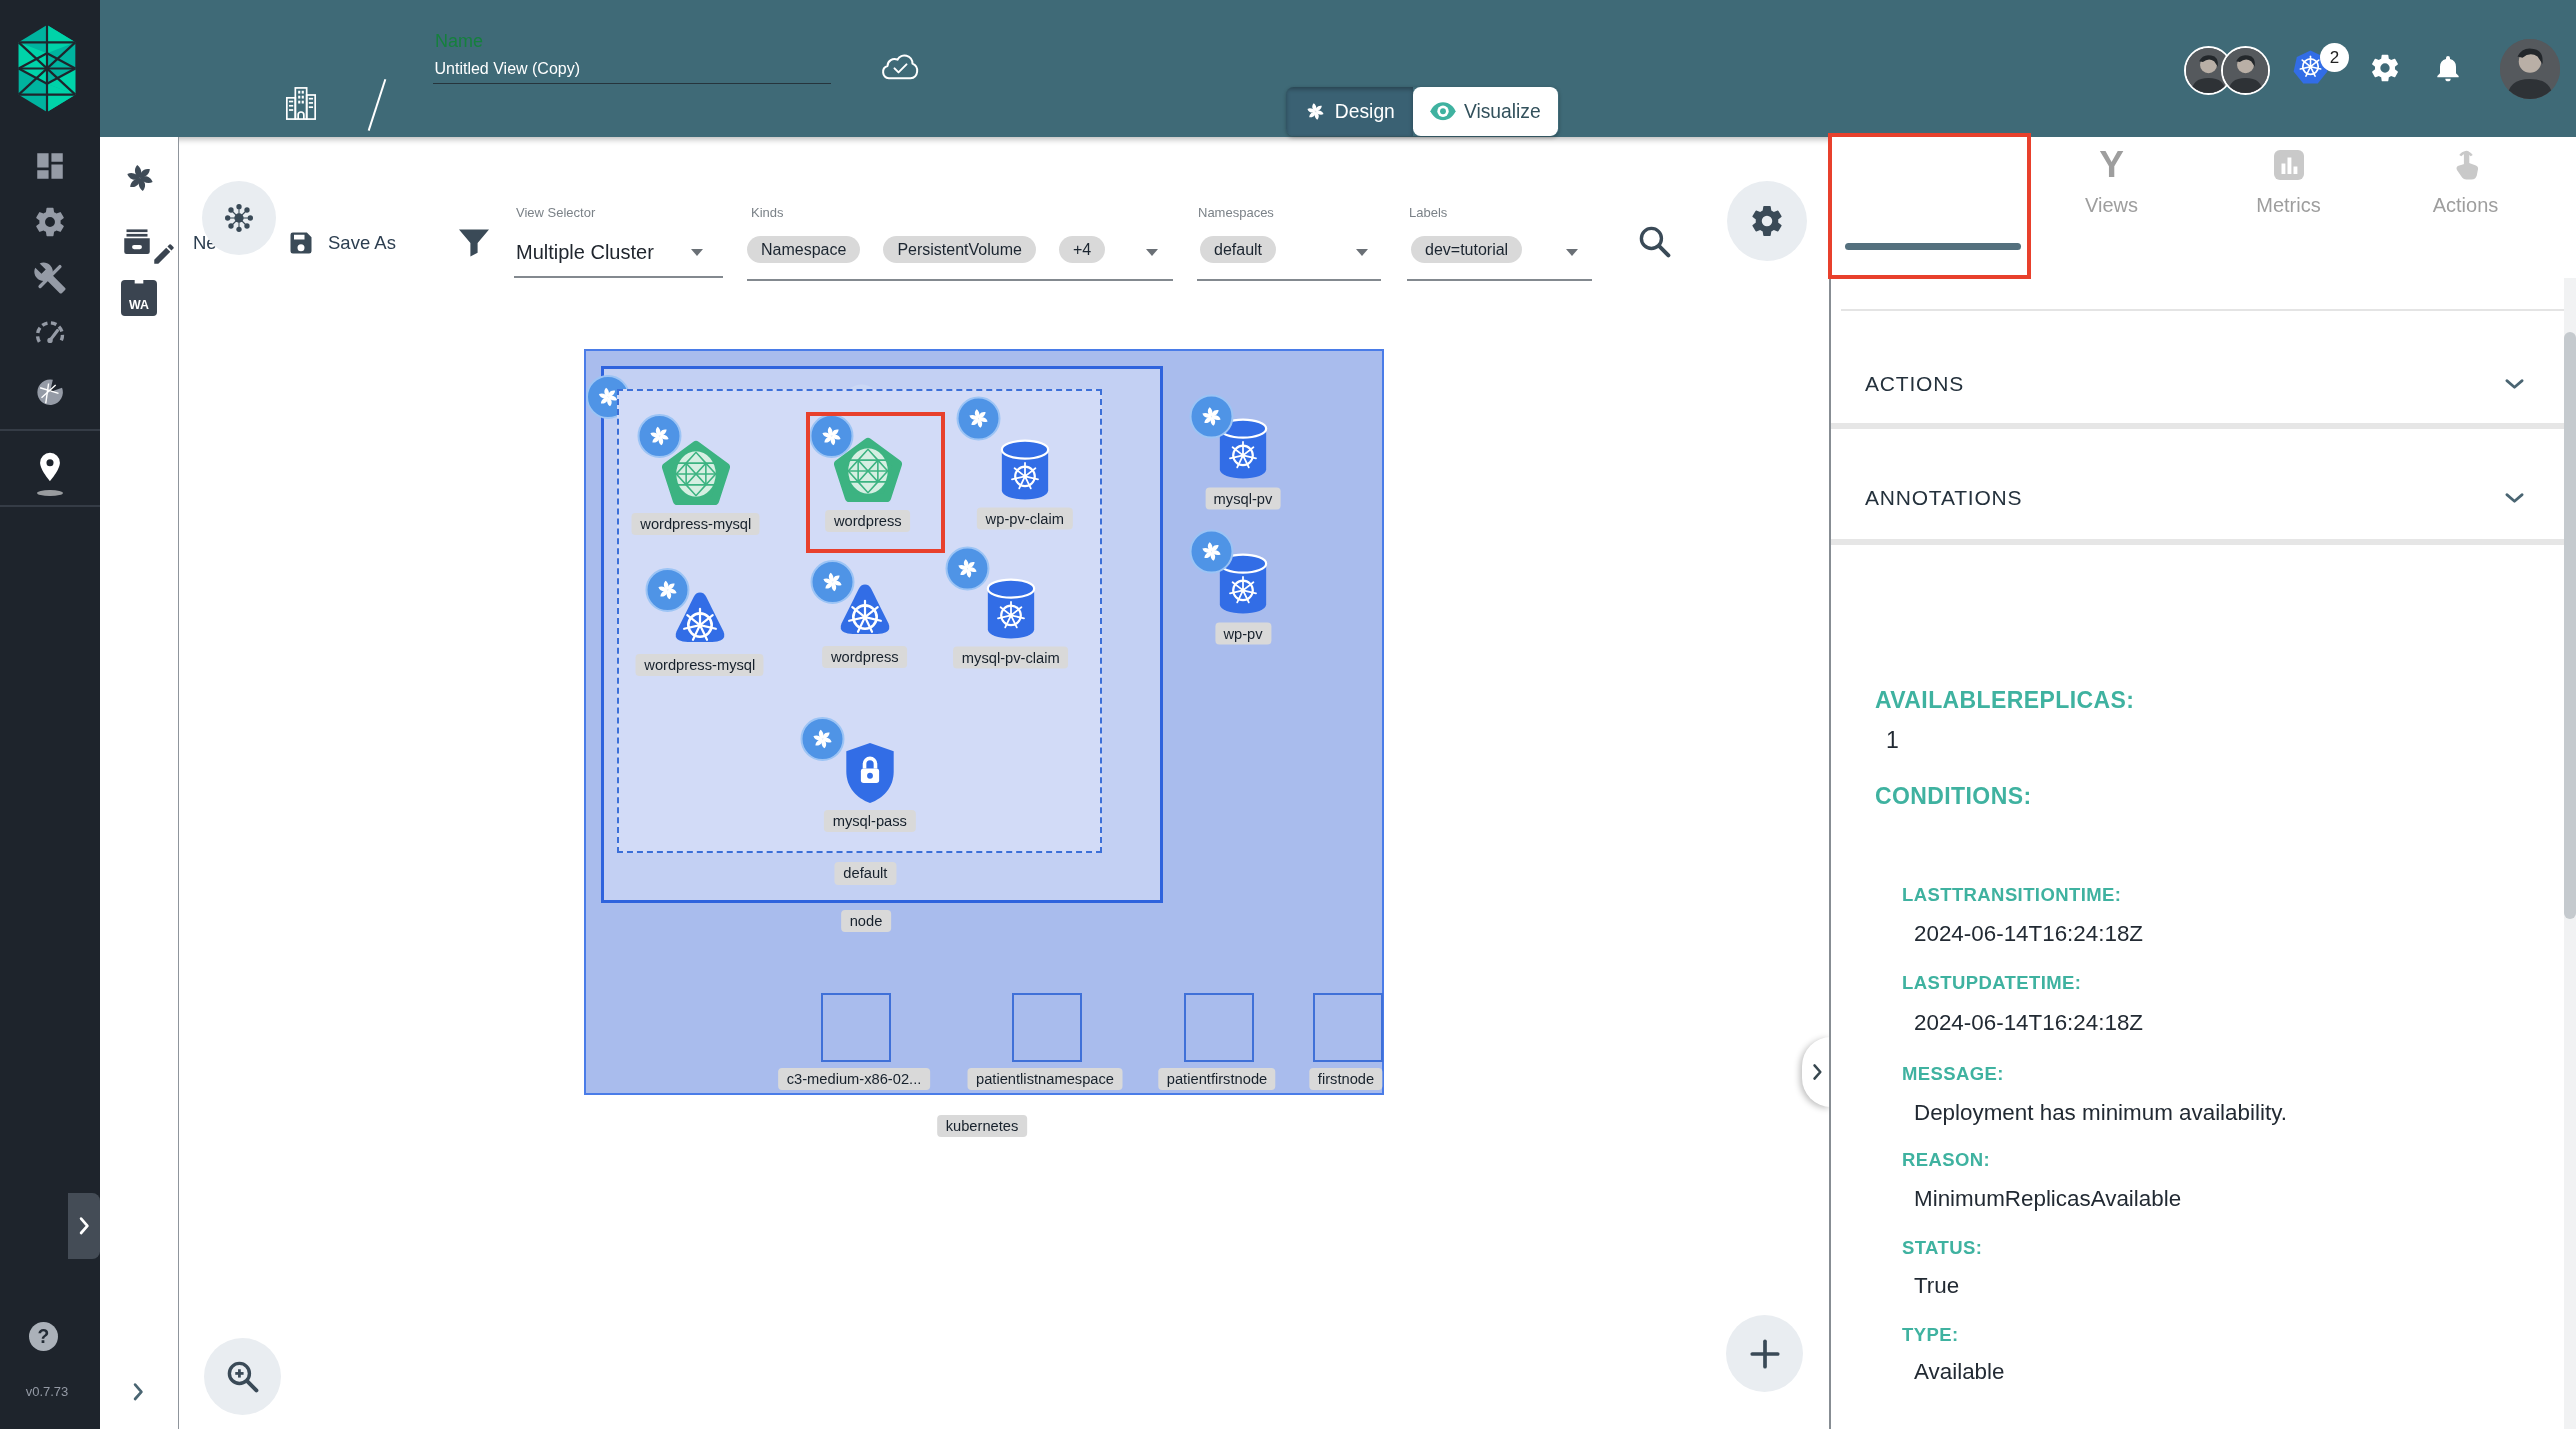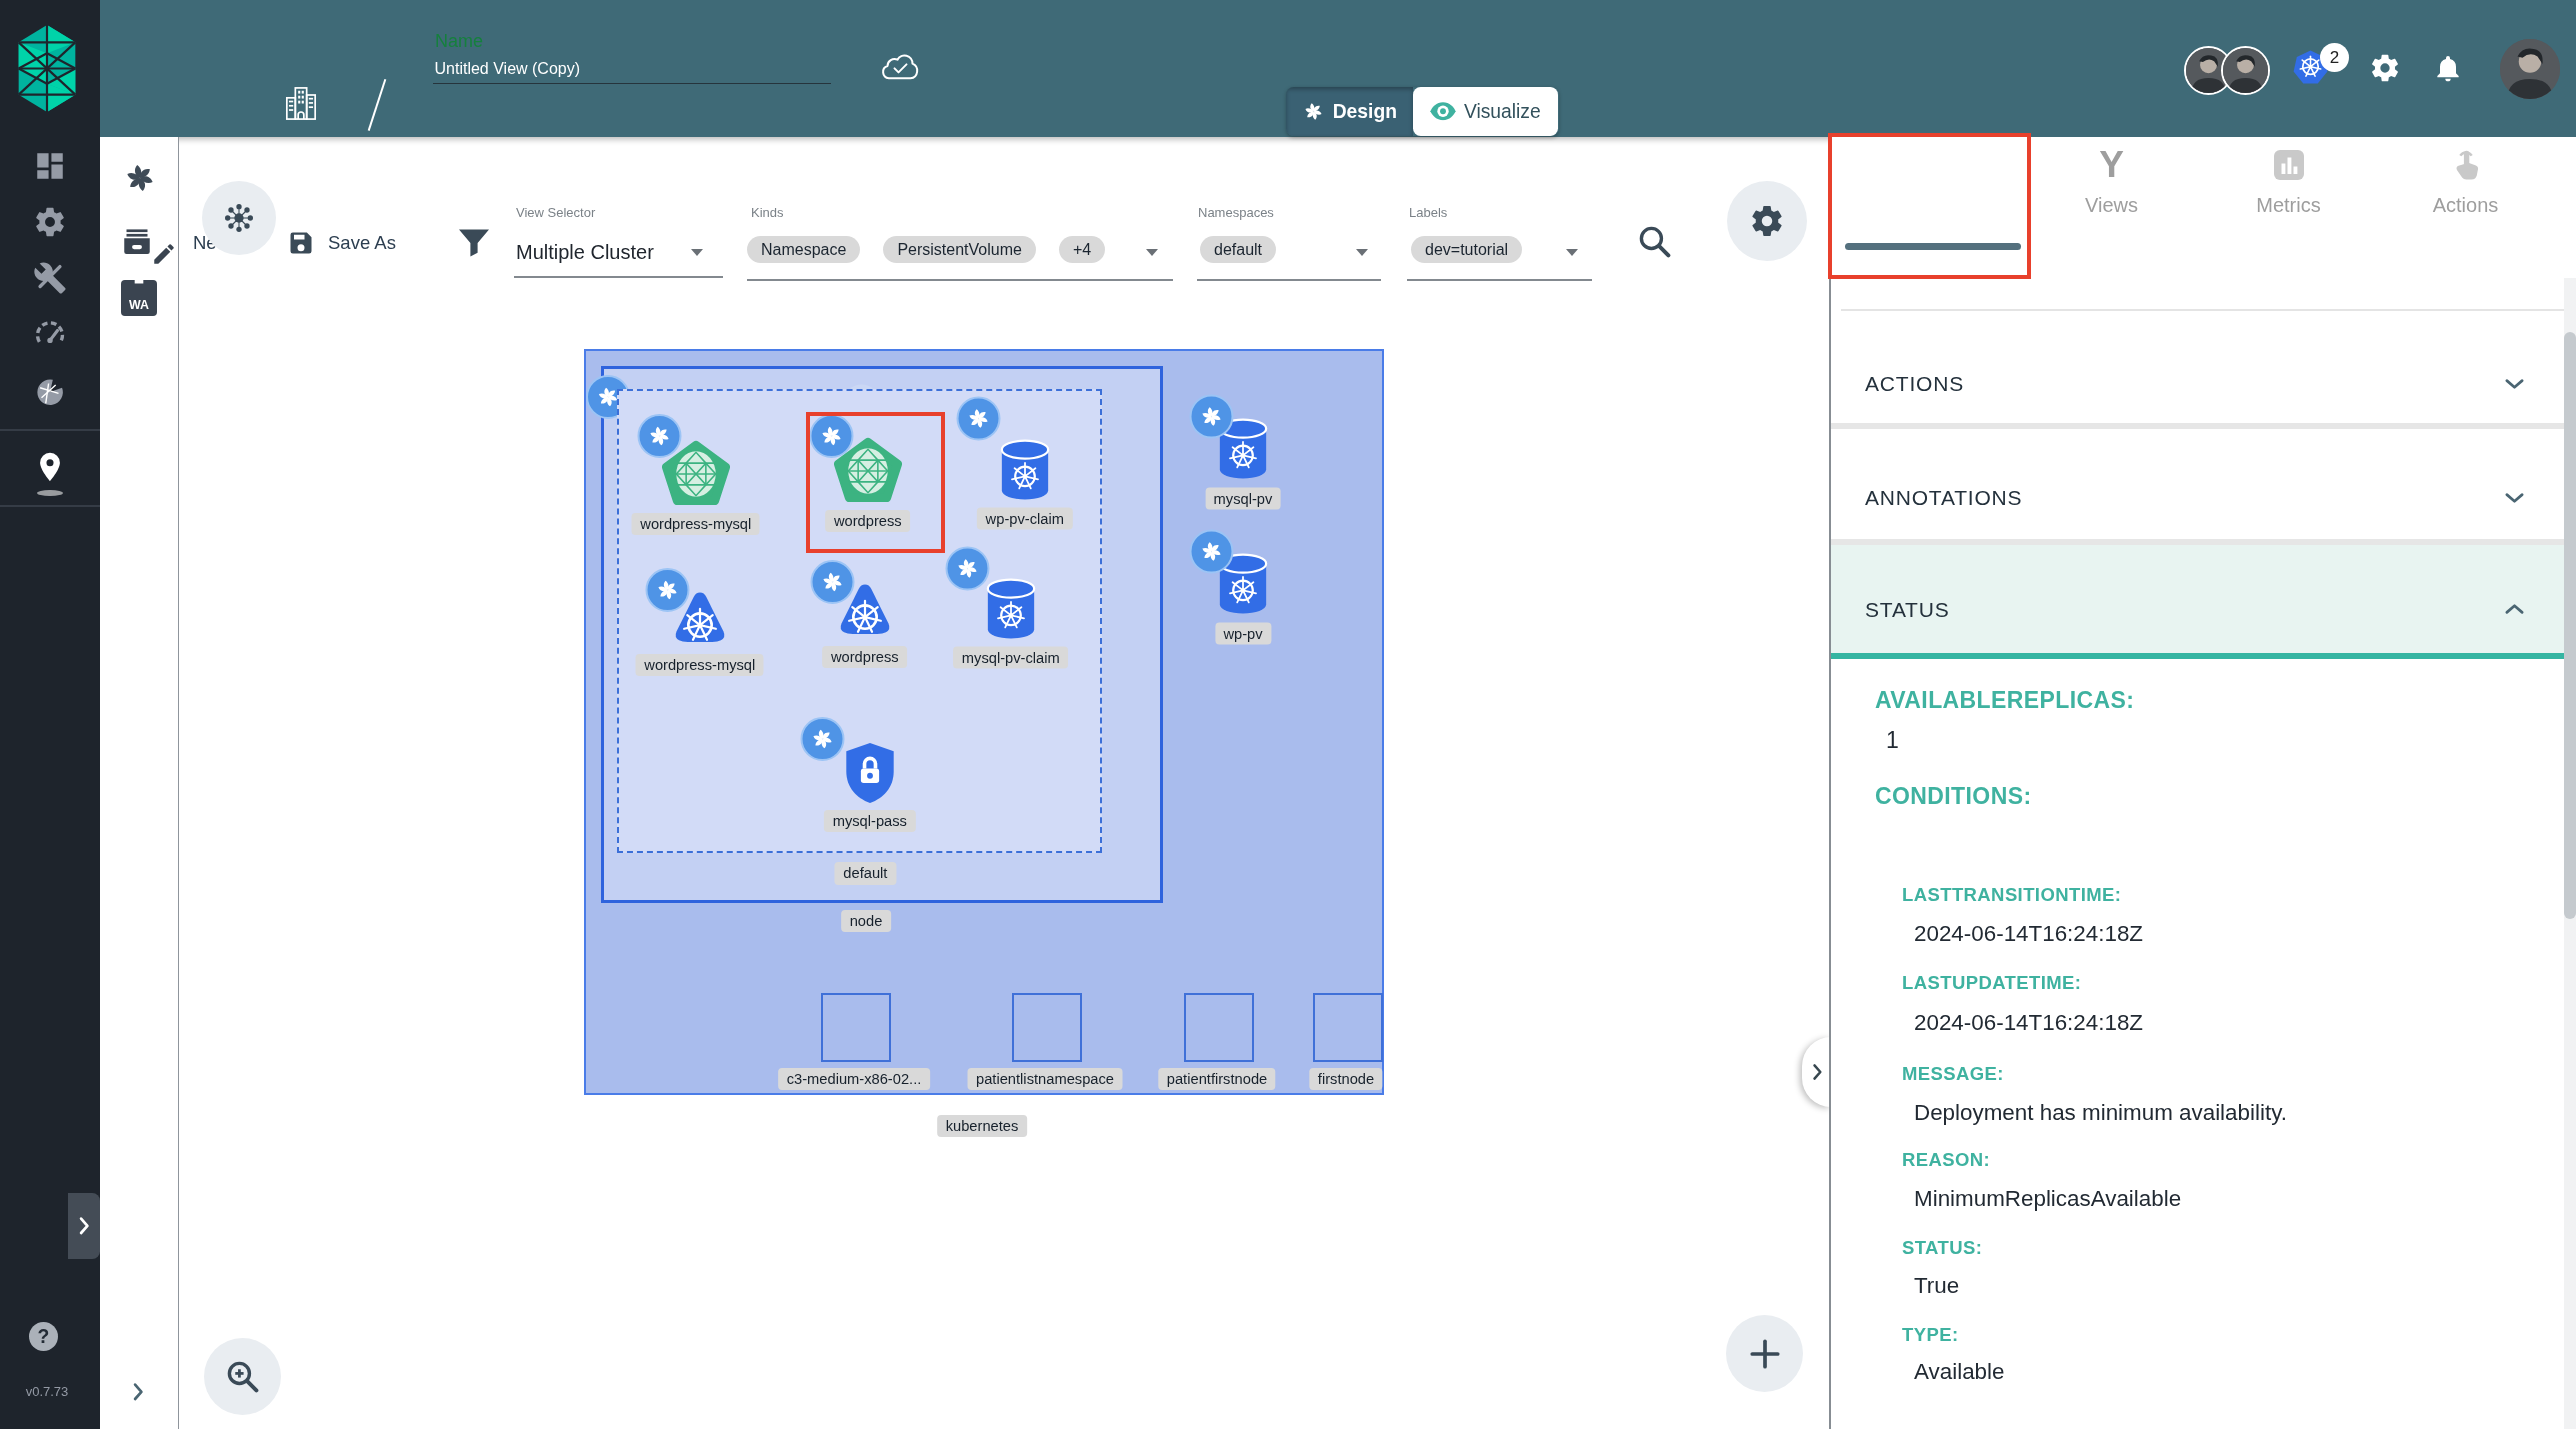--- a/index.html
+++ b/index.html
@@ -9,21 +9,21 @@
   
   .topbar{position:absolute;left:100px;top:0;width:2476px;height:137px;background:#3f6a77;
           box-shadow:0 3.1px 6.2px rgba(0,0,0,.28);}
   .hname-label{position:absolute;font-size:18px;color:#15803d;}
   .hname-input{position:absolute;background:transparent;border:none;outline:none;
                border-bottom:1.5px solid #26343c;color:#fff;font-size:16px;
                font-family:"Liberation Sans",sans-serif;padding:0 0 4.6px 1.5px;}
   .toggle{position:absolute;left:1286px;top:87px;width:273px;height:49px;display:flex;
           border-radius:7.7px;overflow:hidden;box-shadow:0 1.5px 3.9px rgba(0,0,0,.25);}
   .toggle .design{width:127px;display:flex;align-items:center;justify-content:center;gap:7.7px;
-          background:#3a6173;color:#fff;font-size:19.3px;box-shadow:inset 0 2.3px 4.6px rgba(0,0,0,.3);font-weight:bold;}
+          background:#3a6173;color:#fff;font-size:19.3px;box-shadow:inset 0 2.3px 4.6px rgba(0,0,0,.3);}
   .toggle .visualize{width:145px;display:flex;align-items:center;justify-content:center;gap:7.7px;
           background:#fff;color:#33515c;font-size:19.3px;border-radius:7.7px;}
   .avatar{position:absolute;border-radius:50%;overflow:hidden;background:#565a5e;}
   .avatar svg{display:block;}
   
   .sidebar{position:absolute;left:0;top:0;width:100px;height:1430px;background:#1e242c;}
   .snav{position:absolute;left:33px;width:34px;height:34px;color:#959ba6;}
   .sdivider{position:absolute;left:0;width:100px;height:1.5px;background:#353c46;}
   .sexpand{position:absolute;left:68px;top:1193px;width:32px;height:66px;background:#444c56;
            border-radius:0 7.7px 7.7px 0;display:flex;align-items:center;justify-content:center;}
@@ -696,26 +696,20 @@
       <use href="#i-chevdown"></use>
     </svg>
   <div class="gap" style="top:423px"></div>
 
   <div class="acc" style="top:486px">ANNOTATIONS</div>
   <svg class="accchev" style="top:486px;width:23px;height:23px" viewBox="0 0 30 30" width="23" height="23">
       <use href="#i-chevdown"></use>
     </svg>
   <div class="gap" style="top:539px"></div>
 
-  <div class="abs" style="left:1831px;top:545px;width:733px;height:108px;background:#e8f4f1;border-bottom:6.2px solid #35b5a2">
-    <span class="acc" style="left:34px;top:53px">STATUS</span>
-    <svg class="accchev" style="left:672px;top:53px;width:23px;height:23px" viewBox="0 0 30 30" width="23" height="23">
-        <use href="#i-chevup"></use>
-      </svg>
-  </div>
 
   <div class="statuskey lvl1" style="left:1875px;top:687px">AVAILABLEREPLICAS:</div>
   <div class="statusval v1" style="left:1886px;top:727px">1</div>
   <div class="statuskey lvl1" style="left:1875px;top:783px">CONDITIONS:</div>
 
   <div class="statuskey lvl2" style="left:1902px;top:884px">LASTTRANSITIONTIME:</div>
   <div class="statusval v2" style="left:1914px;top:921px">2024-06-14T16:24:18Z</div>
   <div class="statuskey lvl2" style="left:1902px;top:972px">LASTUPDATETIME:</div>
   <div class="statusval v2" style="left:1914px;top:1010px">2024-06-14T16:24:18Z</div>
   <div class="statuskey lvl2" style="left:1902px;top:1063px">MESSAGE:</div>

